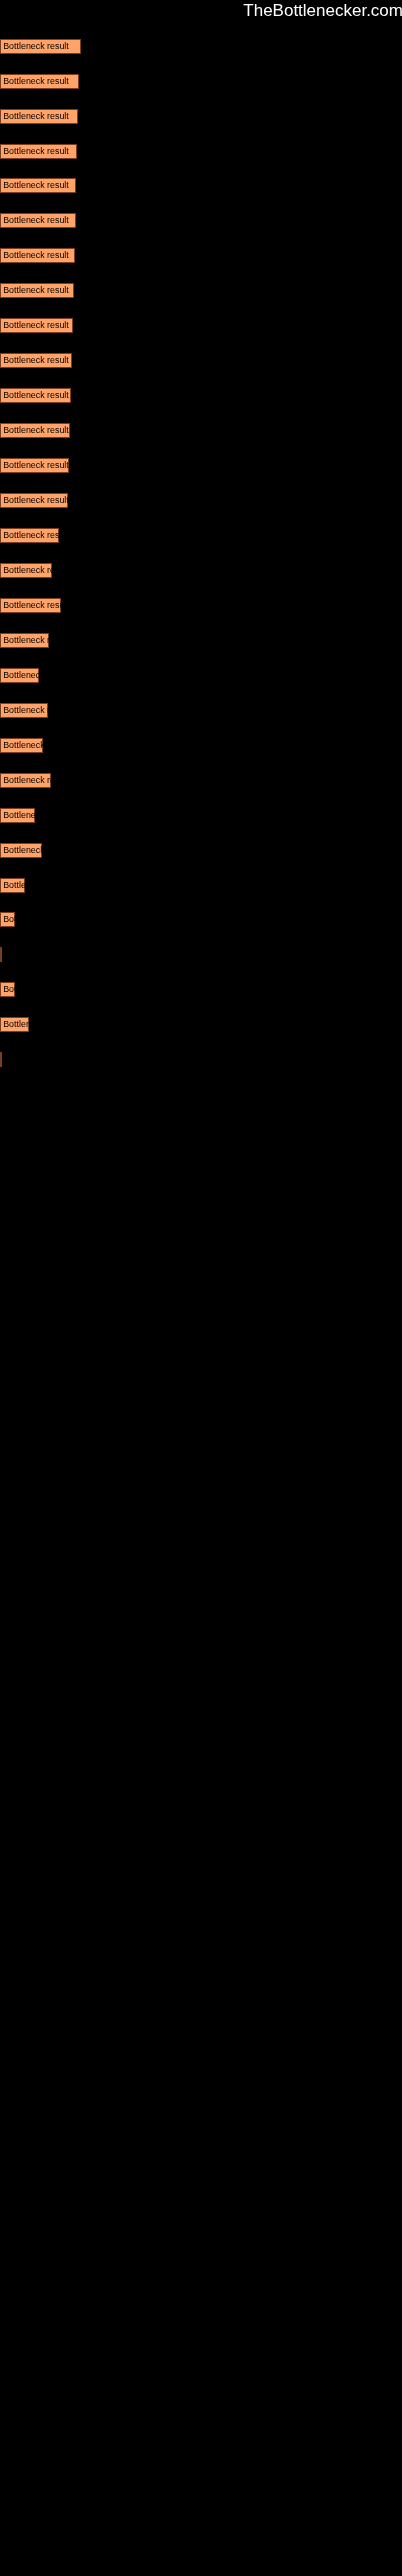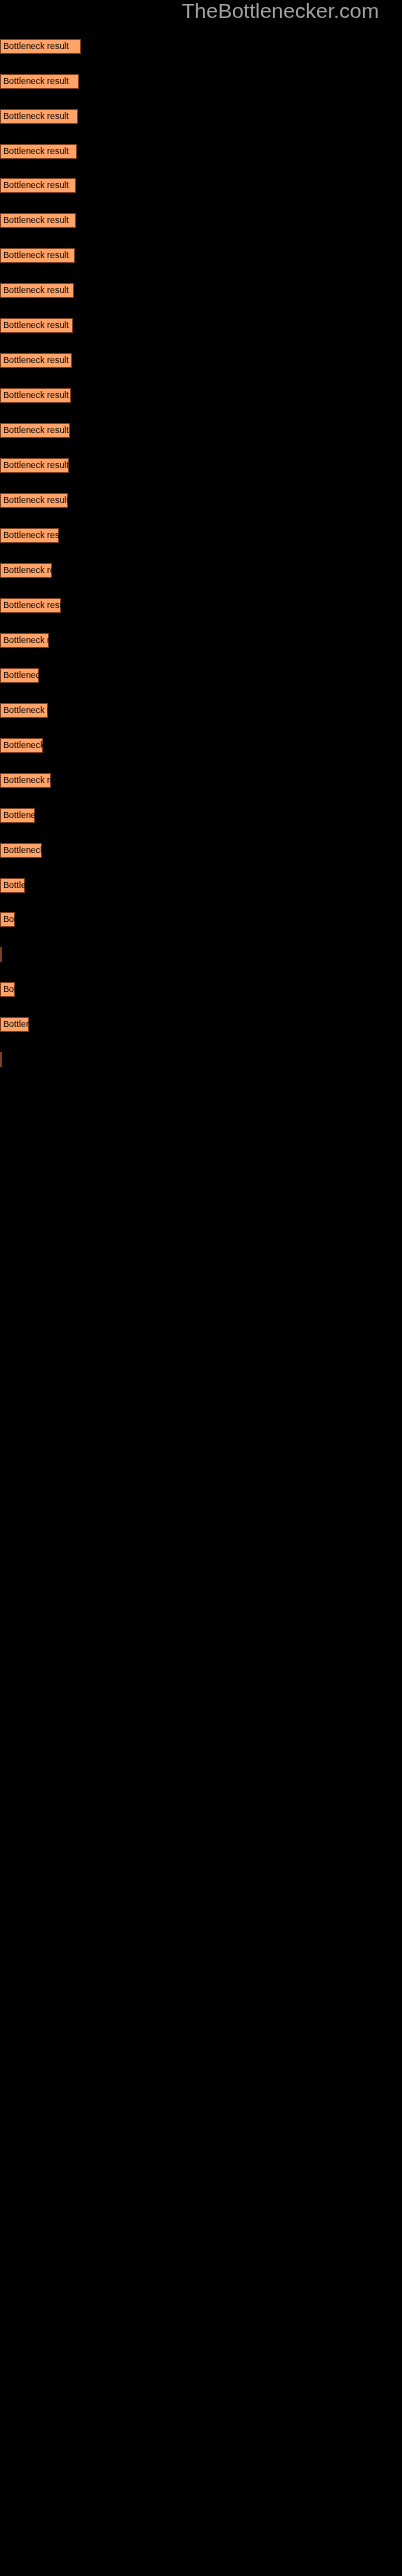--- a/index.html
+++ b/index.html
@@ -20,25 +20,25 @@
     position: absolute;
     left: 0;
     top: 0;
     width: 403px;
     height: 2576px;
     background: #000000;
   }
 
   .chart-title {
     position: absolute;
-    right: 24px;
+    right: 0;
     top: 0.8px;
-    font-size: 21px;
+    font-size: 17px;
     line-height: 19.3px;
-    color: #a3a3a3;
+    color: #ffffff;
     letter-spacing: 0px;
     white-space: nowrap;
     font-family: "Liberation Sans", sans-serif;
   }
 
   .bars-layer {
     position: absolute;
     left: 0;
     top: 0;
     width: 364px;

